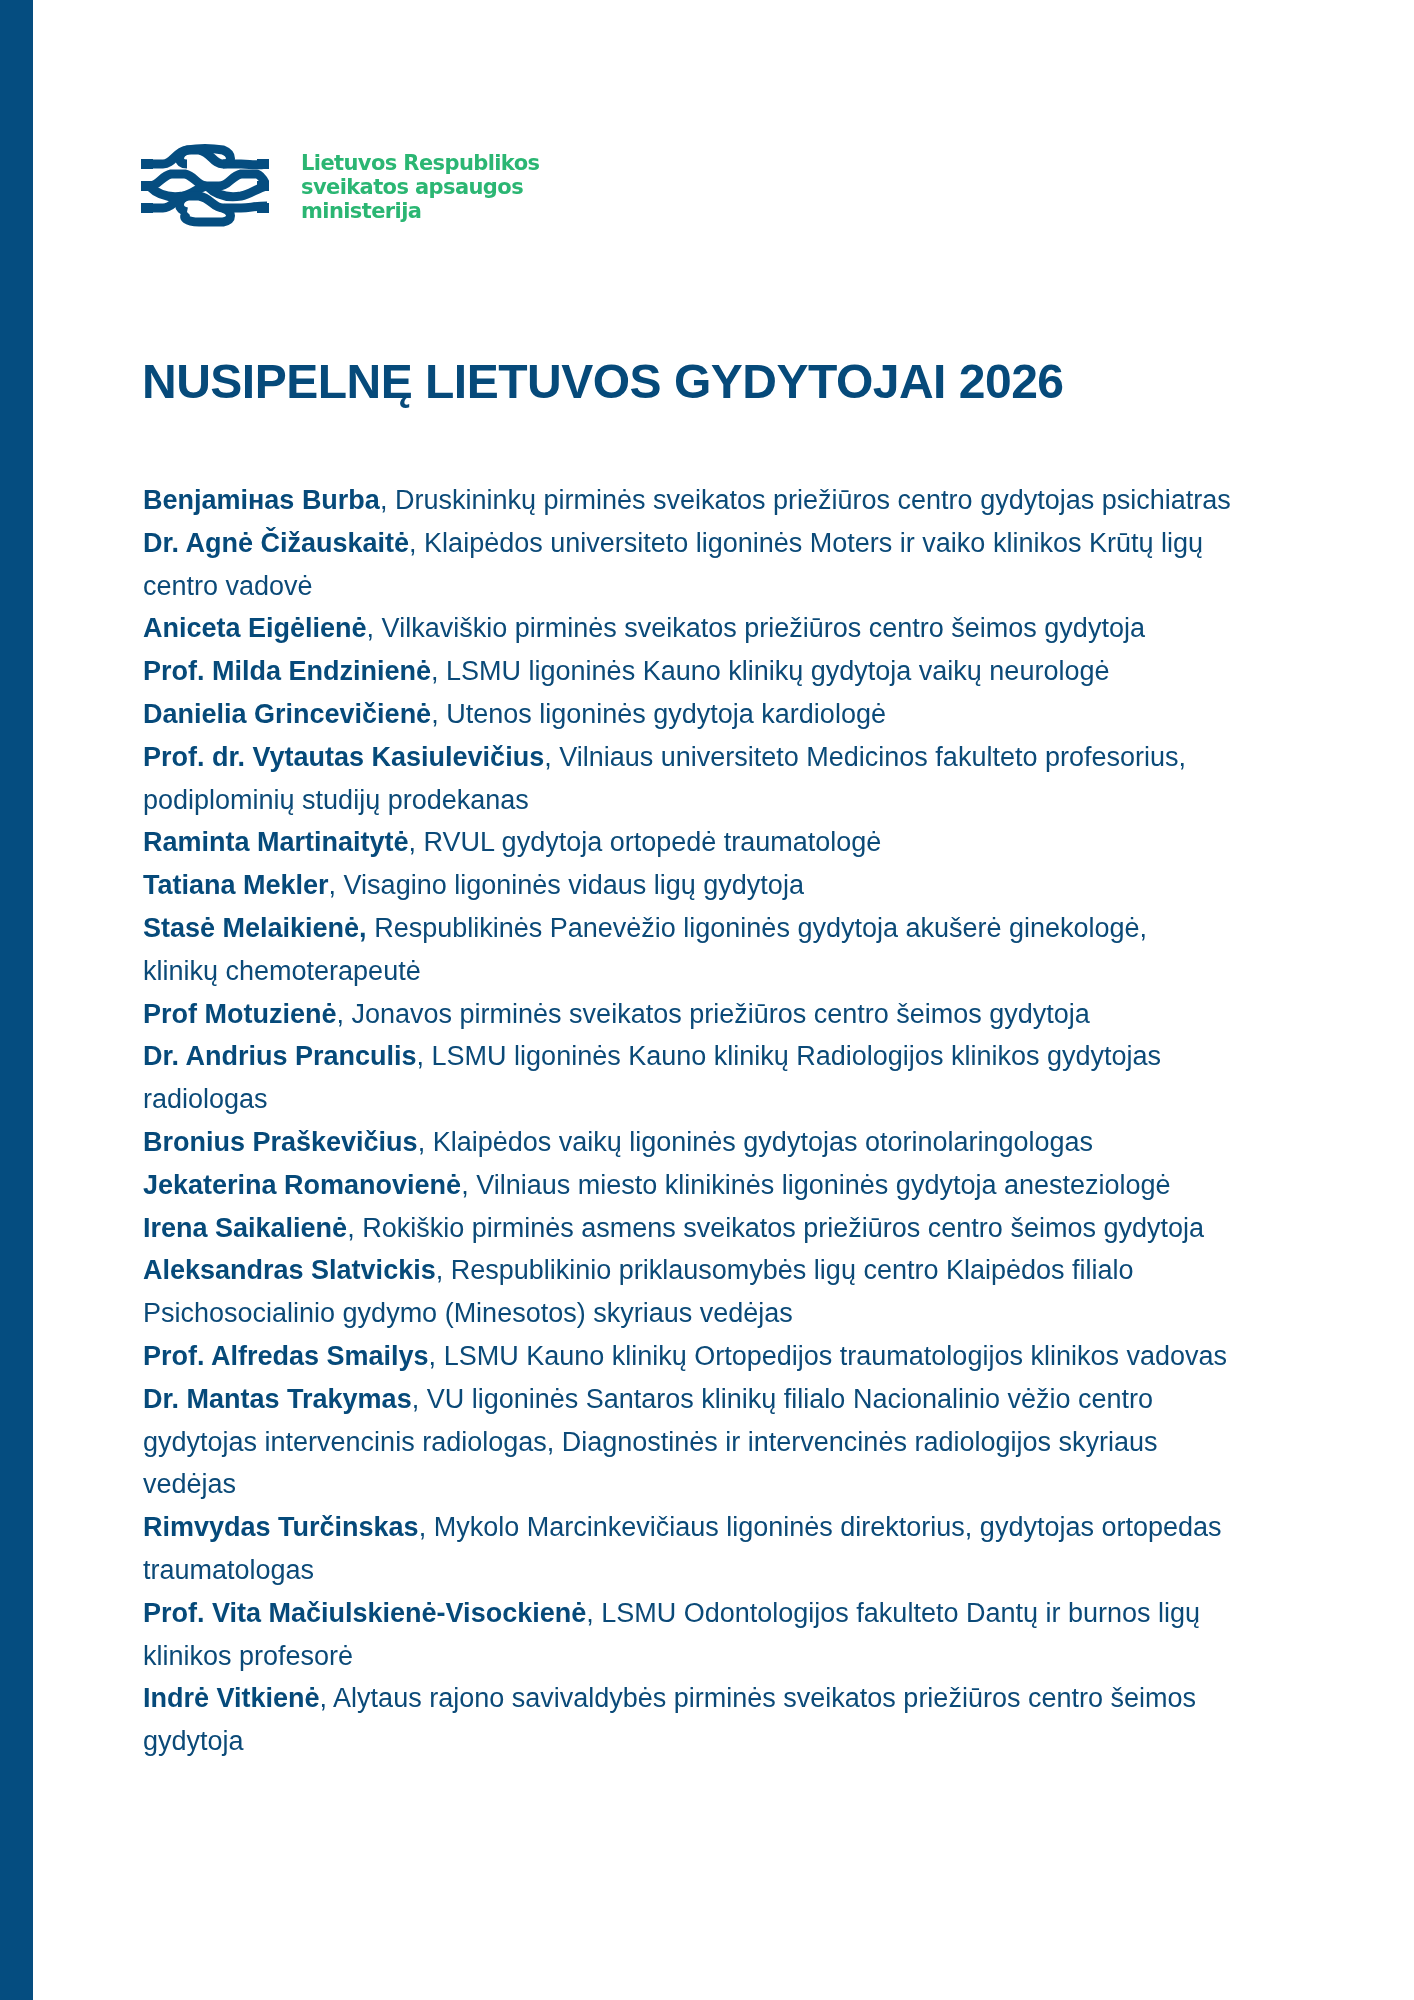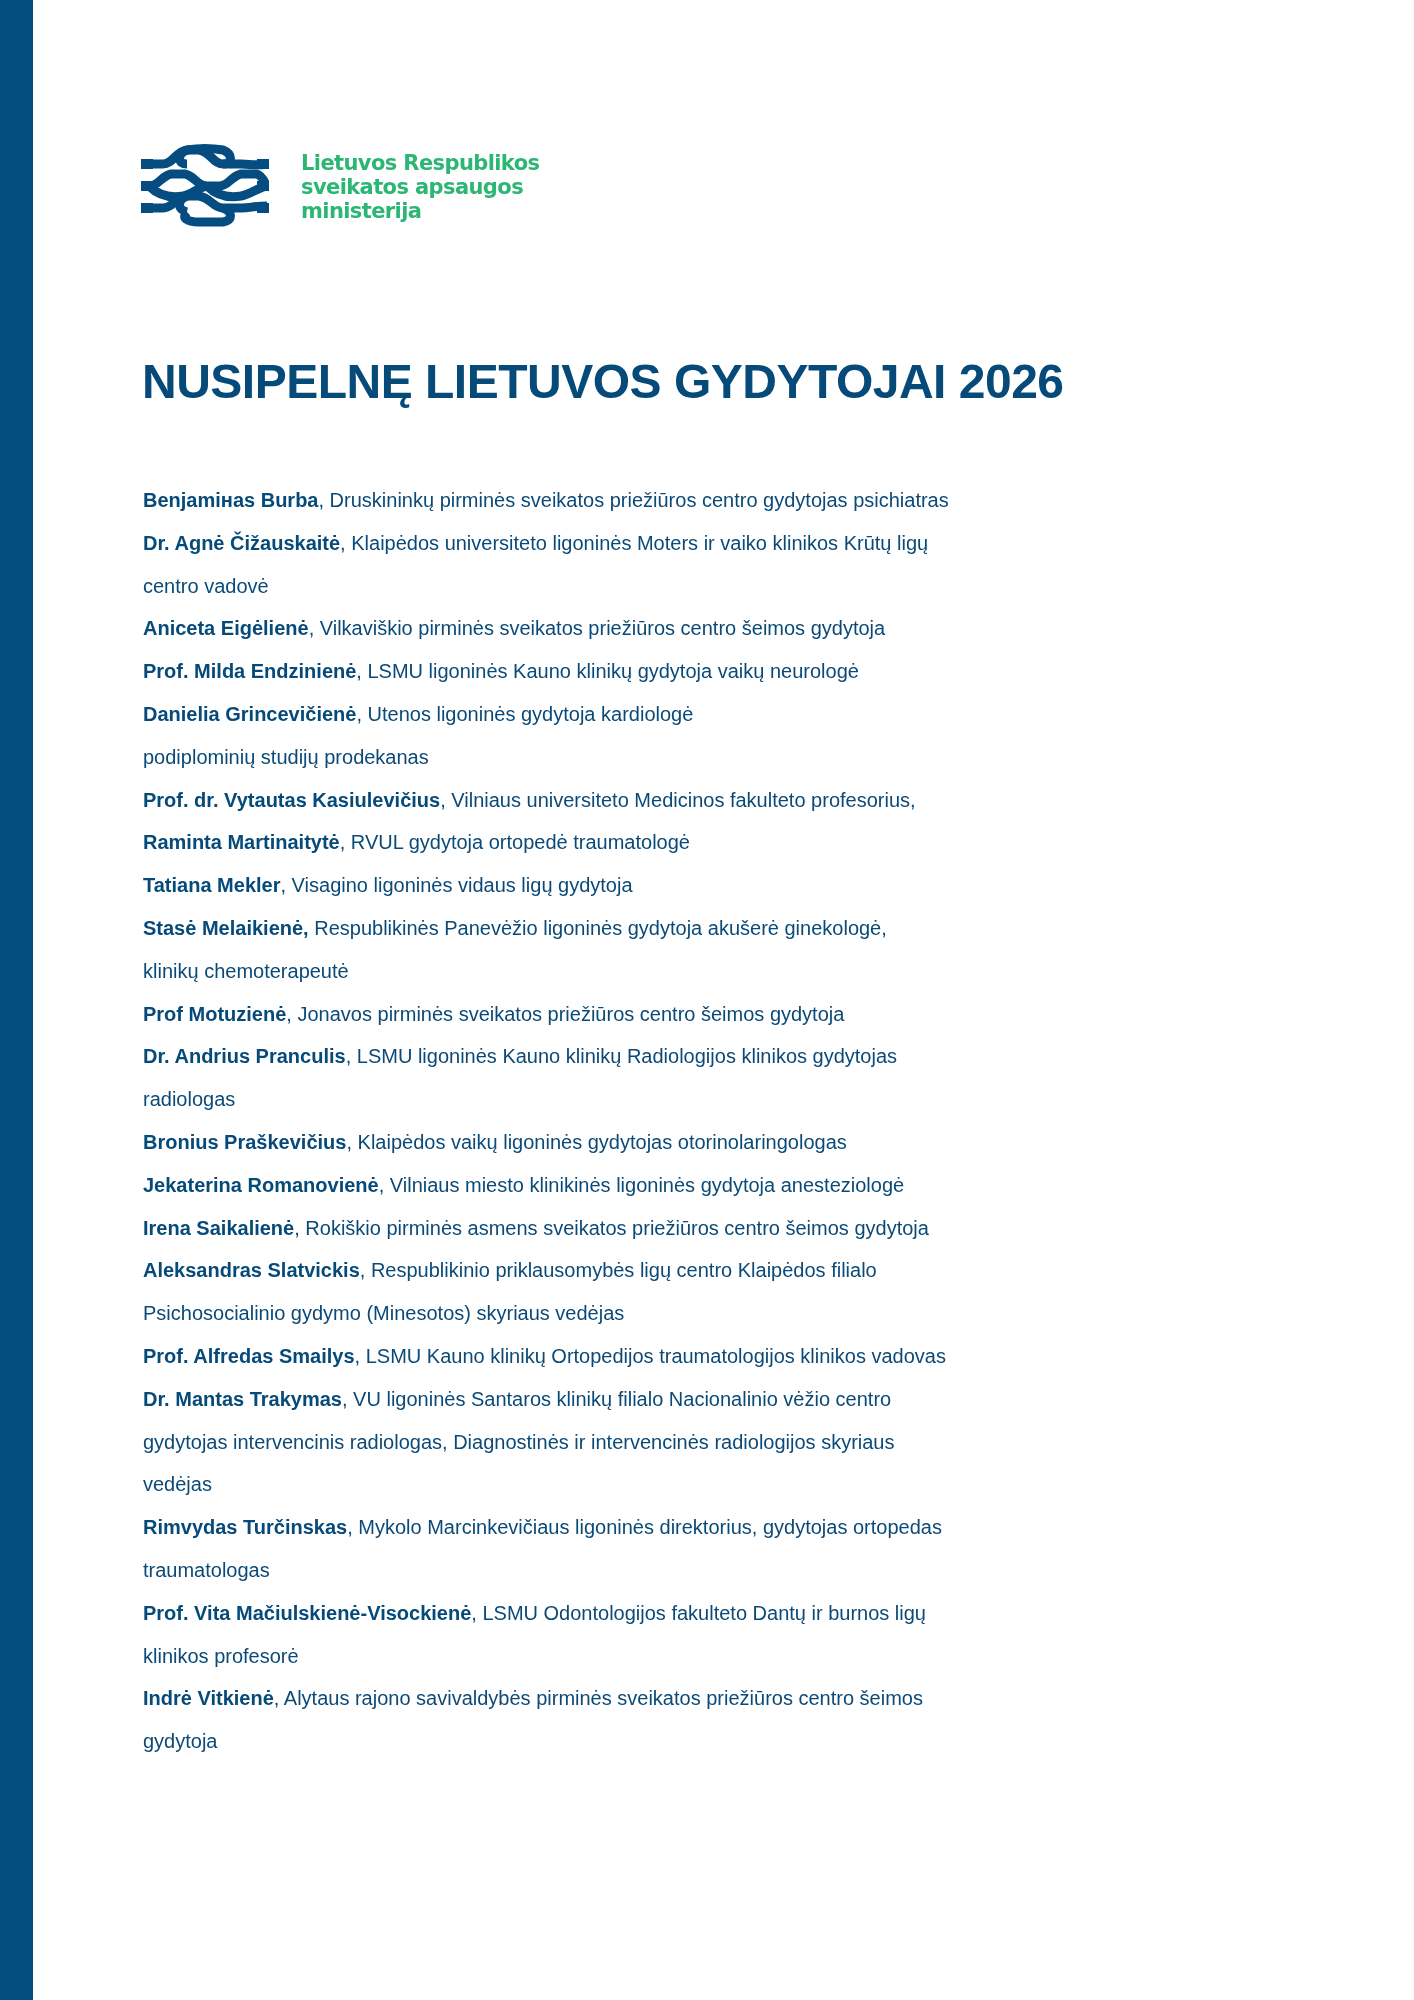--- a/index.html
+++ b/index.html
@@ -61,21 +61,21 @@
     .awardees {
       position: absolute;
       left: 143px;
       top: 479px;
       width: 1180px;
       margin: 0;
       padding: 0;
       list-style: none;
       color: #0b4a78;
       font-family: "Liberation Sans", sans-serif;
-      font-size: 20px;
+      font-size: 27px;
       line-height: 42.8px;
     }
     .awardee { margin: 0; padding: 0; }
     .awardee .line { display: block; white-space: nowrap; }
     .awardee .name { font-weight: bold; color: #064a7a; }
   </style>
 </head>
 <body>
 
 <div class="sidebar-bar"></div>
@@ -124,22 +124,22 @@
     <li class="awardee">
       <span class="line"><span class="name">Aniceta Eigėlienė</span><span>,</span><span style="white-space: pre;"> Vilkaviškio pirminės sveikatos priežiūros centro šeimos gydytoja</span></span>
     </li>
     <li class="awardee">
       <span class="line"><span class="name">Prof. Milda Endzinienė</span><span>,</span><span style="white-space: pre;"> LSMU ligoninės Kauno klinikų gydytoja vaikų neurologė</span></span>
     </li>
     <li class="awardee">
       <span class="line"><span class="name">Danielia Grincevičienė</span><span>,</span><span style="white-space: pre;"> Utenos ligoninės gydytoja kardiologė</span></span>
     </li>
     <li class="awardee">
+      <span class="line"><span class="name">Prof. dr. Vytautas Kasiulevičius</span><span>,</span><span style="white-space: pre;"> Vilniaus universiteto Medicinos fakulteto profesorius,</span></span>
       <span class="line"><span style="white-space: pre;">podiplominių studijų prodekanas</span></span>
-      <span class="line"><span class="name">Prof. dr. Vytautas Kasiulevičius</span><span>,</span><span style="white-space: pre;"> Vilniaus universiteto Medicinos fakulteto profesorius,</span></span>
     </li>
     <li class="awardee">
       <span class="line"><span class="name">Raminta Martinaitytė</span><span>,</span><span style="white-space: pre;"> RVUL gydytoja ortopedė traumatologė</span></span>
     </li>
     <li class="awardee">
       <span class="line"><span class="name">Tatiana Mekler</span><span>,</span><span style="white-space: pre;"> Visagino ligoninės vidaus ligų gydytoja</span></span>
     </li>
     <li class="awardee">
       <span class="line"><span class="name">Stasė Melaikienė,</span><span></span><span style="white-space: pre;"> Respublikinės Panevėžio ligoninės gydytoja akušerė ginekologė,</span></span>
       <span class="line"><span style="white-space: pre;">klinikų chemoterapeutė</span></span>

